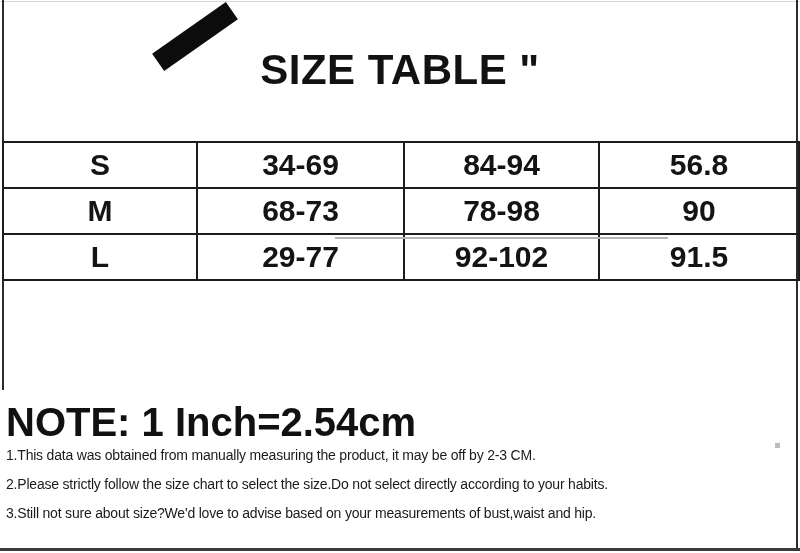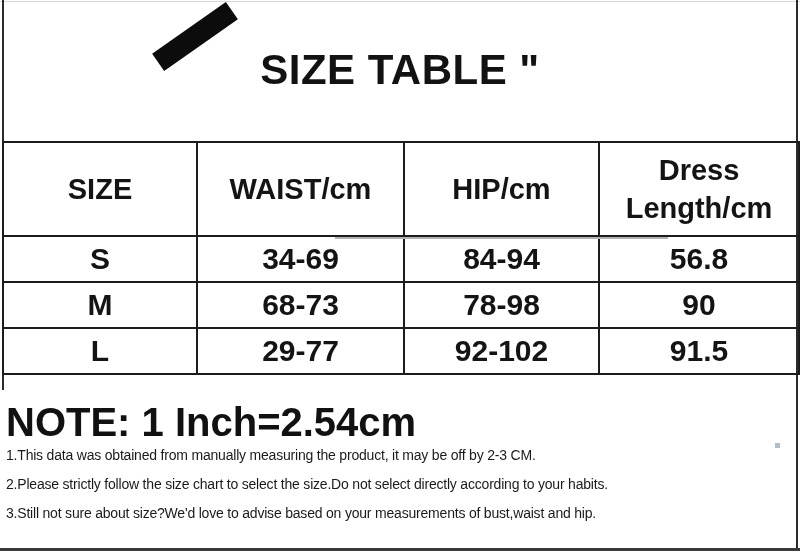--- a/index.html
+++ b/index.html
@@ -106,26 +106,20 @@
   <h1 class="page-title">SIZE TABLE "</h1>
 
   <table class="size-table">
     <colgroup>
       <col class="c-size">
         <col class="c-waist">
         <col class="c-hip">
         <col class="c-dress">
     </colgroup>
     <tbody>
-        <tr>
-      <th>SIZE</th>
-      <th>WAIST/cm</th>
-      <th>HIP/cm</th>
-      <th class="dress-header">Dress Length/cm</th>
-    </tr>
     <tr>
       <td>S</td>
       <td>34-69</td>
       <td>84-94</td>
       <td>56.8</td>
     </tr>
     <tr>
       <td>M</td>
       <td>68-73</td>
       <td>78-98</td>

